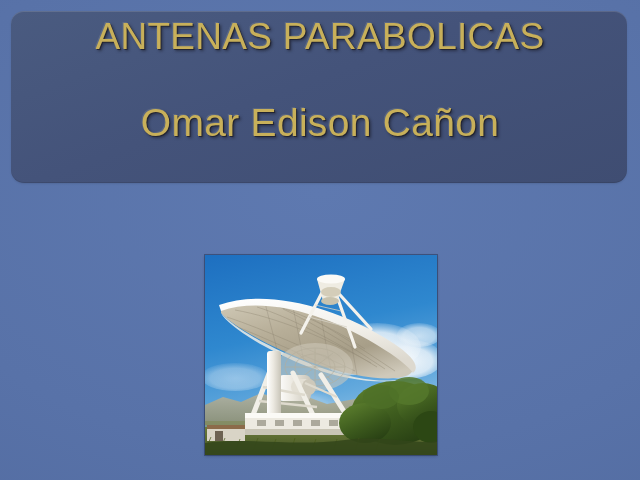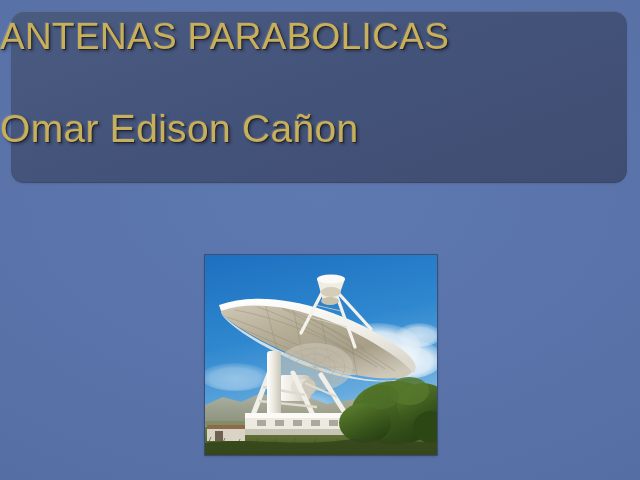--- a/index.html
+++ b/index.html
@@ -34,21 +34,21 @@
       inset 0 -1px 0 rgba(0,0,0,0.10),
       0 1px 2px rgba(0,0,0,0.10);
   }
 
   
   #title-text-block {
     position: absolute;
     left: 0;
     top: 18px;
     width: 640px;
-    text-align: left;
+    text-align: center;
     line-height: 1.0;
     pointer-events: none;
   }
 
   .tline {
     display: block;
     color: #c8b05a;
     font-weight: normal;
     letter-spacing: 0.3px;
     text-shadow:
@@ -60,21 +60,21 @@
   .tline.heading {
     font-size: 37px;
     margin-bottom: 6px;
   }
   .tline.spacer {
     font-size: 37px;
     height: 40px;
   }
   .tline.name {
     font-size: 39px;
-    margin-top: 8px;
+    margin-top: 2px;
   }
   .tline.name2 {
     font-size: 41px;
     margin-top: 8px;
   }
 
   
   #picture-frame {
     position: absolute;
     left: 205px;

